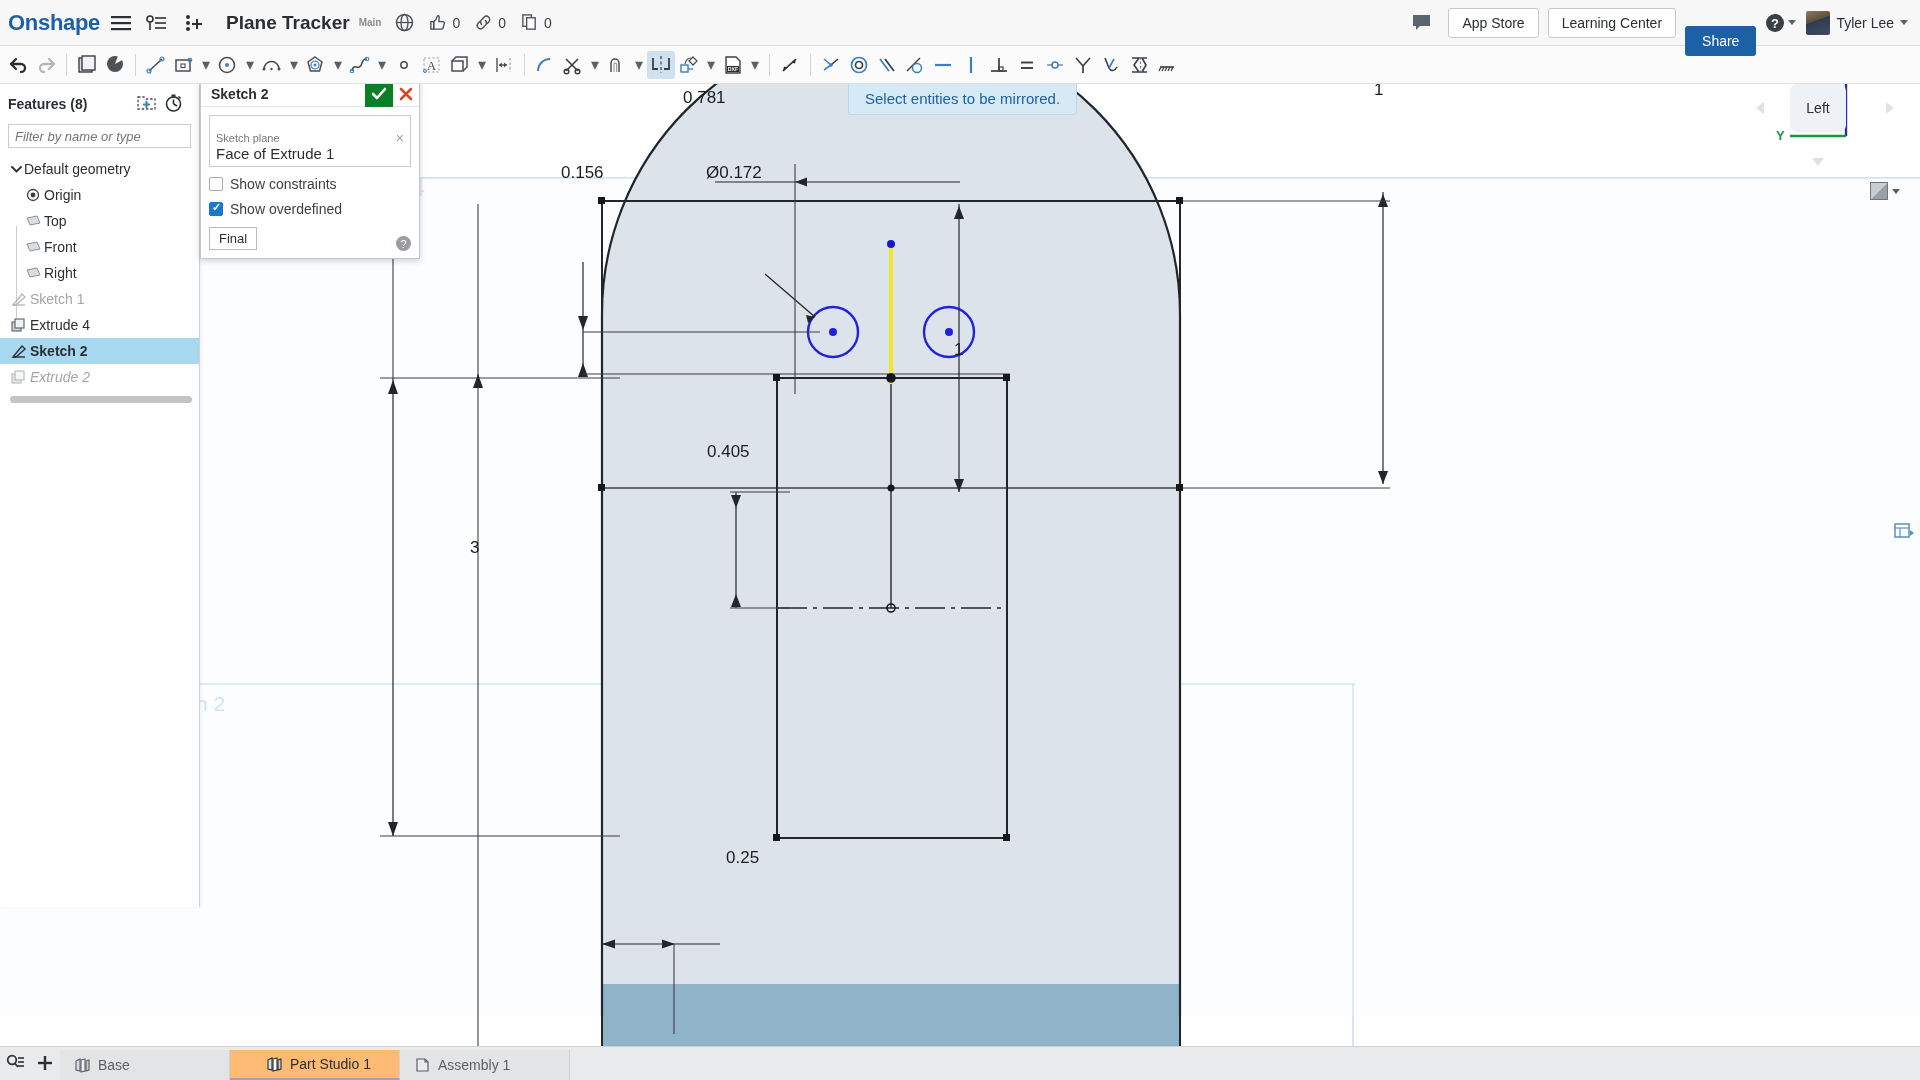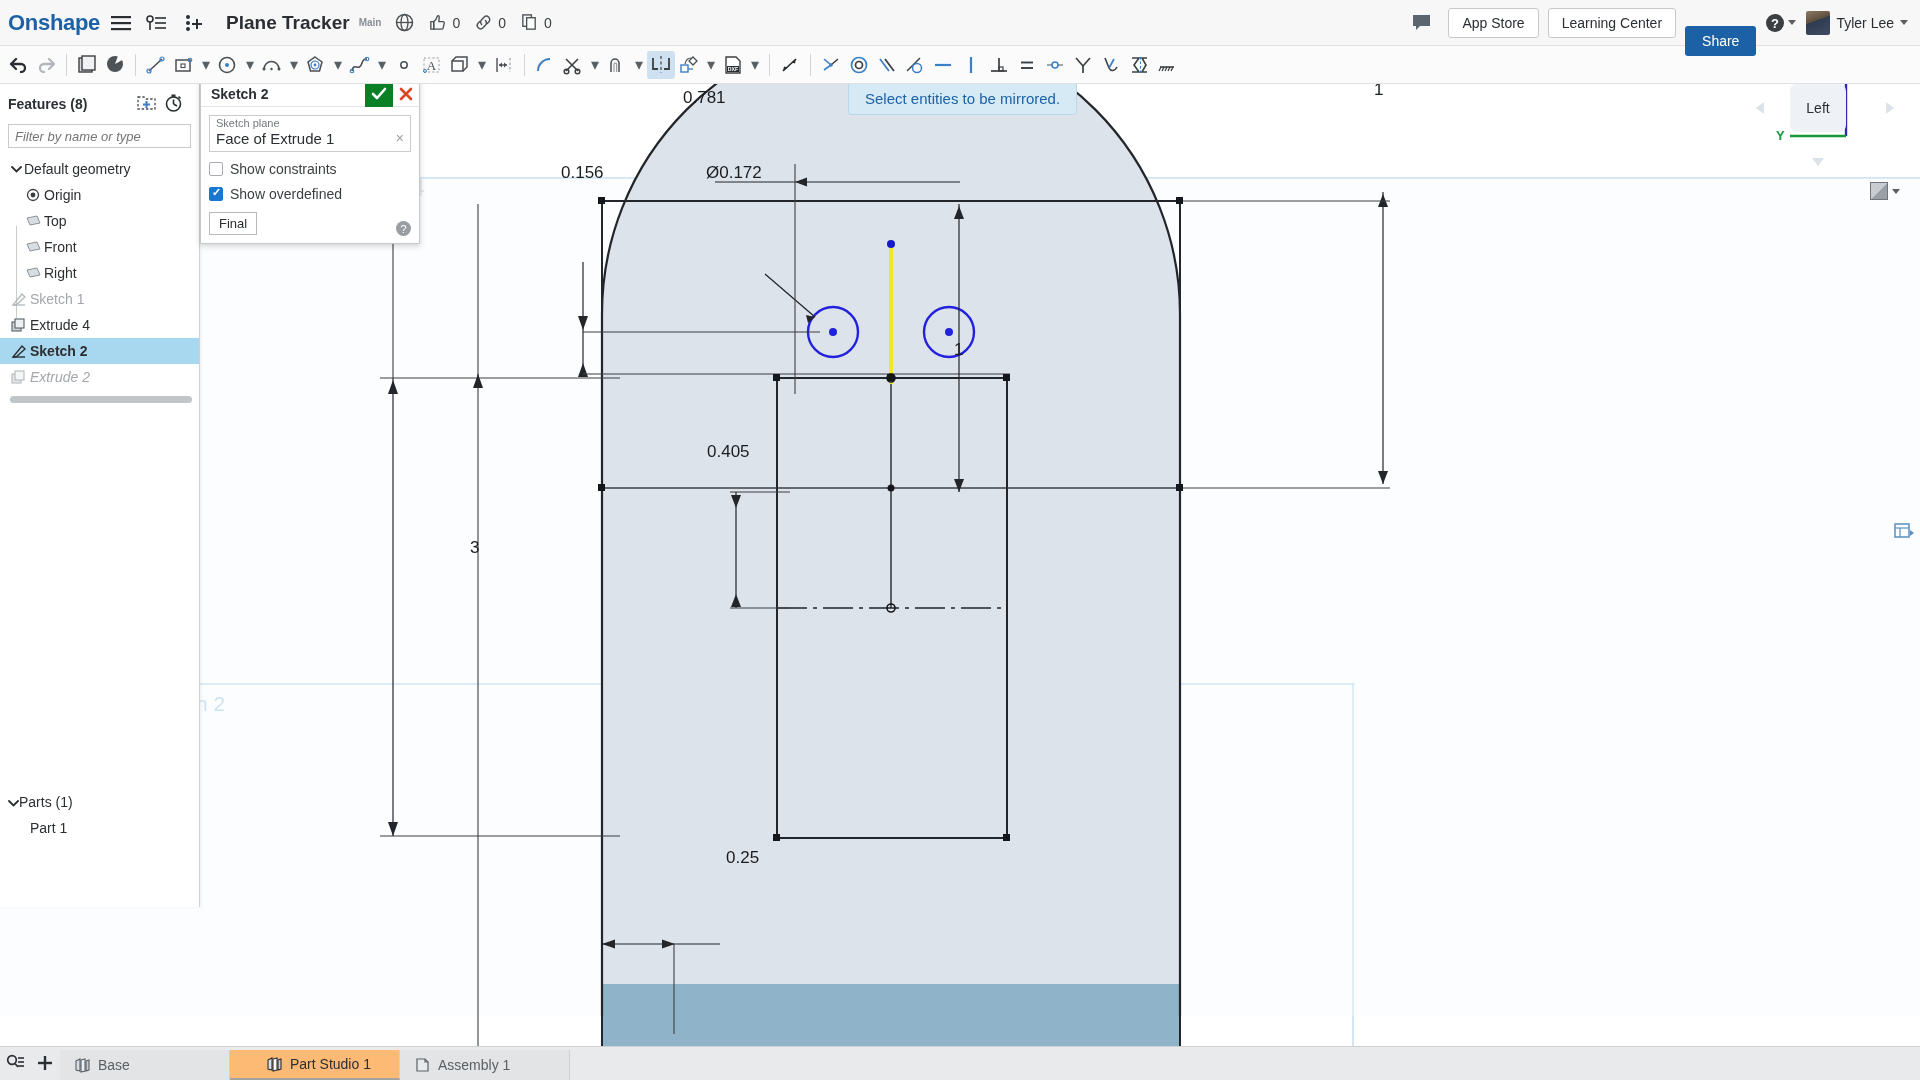--- a/index.html
+++ b/index.html
@@ -122,21 +122,21 @@
     display: flex; align-items: center; justify-content: center; cursor: pointer;
     font-size: 17px; font-weight: bold;
   }
   .x-btn {
     width: 26px; height: 26px; color: #d94723; display: flex;
     align-items: center; justify-content: center; cursor: pointer;
     font-size: 18px; font-weight: bold;
   }
   .skdlg-body { padding: 8px; }
   .field {
-    border: 1px solid #c9cccf; padding: 1px 6px 4px 6px; position: relative;
+    border: 1px solid #c9cccf; padding: 16px 6px 4px 6px; position: relative;
   }
   .field-label { font-size: 11px; color: #74797e; }
   .field-val { font-size: 15px; color: #2b2f33; padding-top: 1px; }
   .field-x {
     position: absolute; right: 6px; top: 14px; color: #9a9ea2; font-size: 14px; cursor: pointer;
   }
   .cbrow { display: flex; align-items: center; gap: 7px; margin-top: 9px; font-size: 14px; color: #3c3f42; cursor: pointer; }
   .cbox { width: 14px; height: 14px; border: 1px solid #a8acb0; border-radius: 2px; background: #fff; }
   .cbox.on { background: #1877d1; border-color: #1877d1; position: relative; }
   .cbox.on::after {
@@ -808,33 +808,20 @@
               <rect x="1" y="4" width="9" height="9" fill="#e4e7ea" stroke="#b4b8bc" stroke-width="1.1"></rect>
               <rect x="4" y="1" width="9" height="9" fill="#f4f6f8" stroke="#b4b8bc" stroke-width="1.1"></rect>
             </svg>
         </span>
         <span>Extrude 2</span>
       </div>
     </div>
 
     <div class="hscroll"></div>
 
-    <div class="parts-sec">
-      <div class="parts-hdr">
-        <span class="tw">
-          <svg width="11" height="8" viewBox="0 0 11 8">
-              <path d="M1 2 L5.5 6.5 L10 2" fill="none" stroke="#2b2f33" stroke-width="1.8" stroke-linecap="round"></path>
-            </svg>
-        </span>
-        <span>Parts (1)</span>
-      </div>
-      <div class="part-item">
-        <span>Part 1</span>
-      </div>
-    </div>
   </div>
 
   <div class="skdlg">
     <div class="skdlg-head">
       <div class="skdlg-title">Sketch 2</div>
       <div class="ok-btn">
         <svg width="16" height="14" viewBox="0 0 16 14">
             <path d="M2 7 L6 11 L14 2" fill="none" stroke="#fff" stroke-width="2.6" stroke-linecap="round" stroke-linejoin="round"></path>
           </svg>
       </div>

